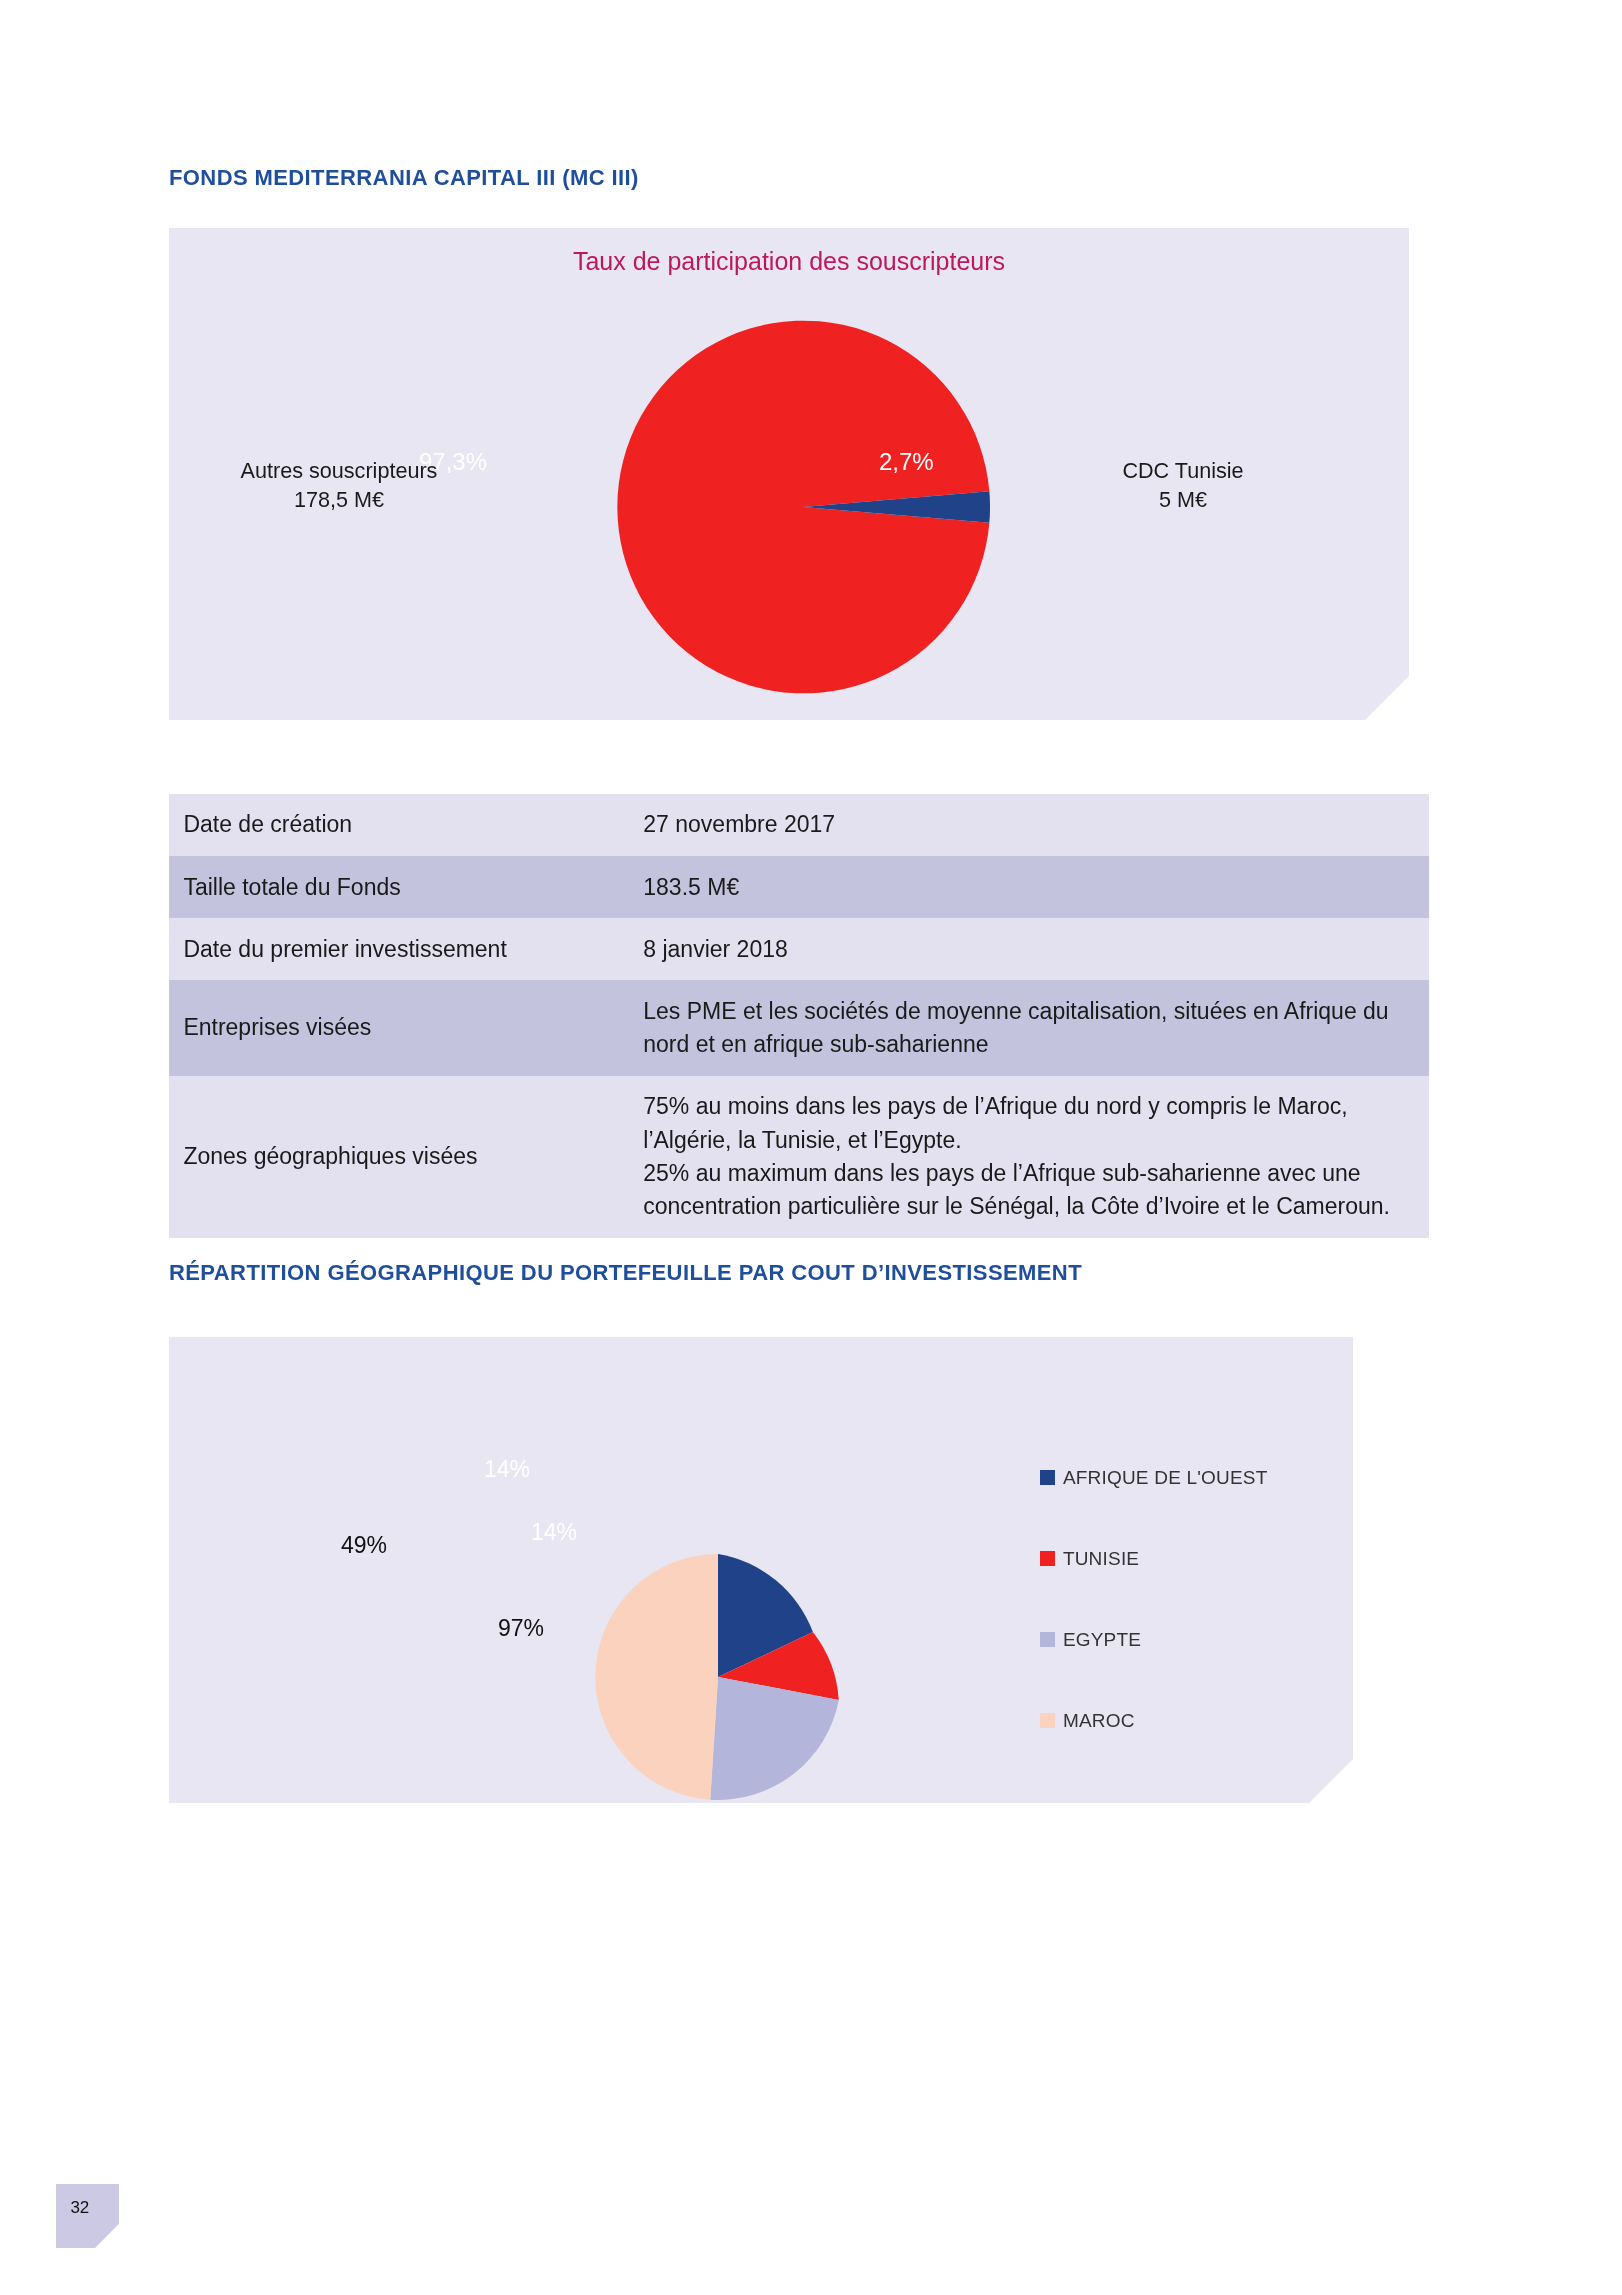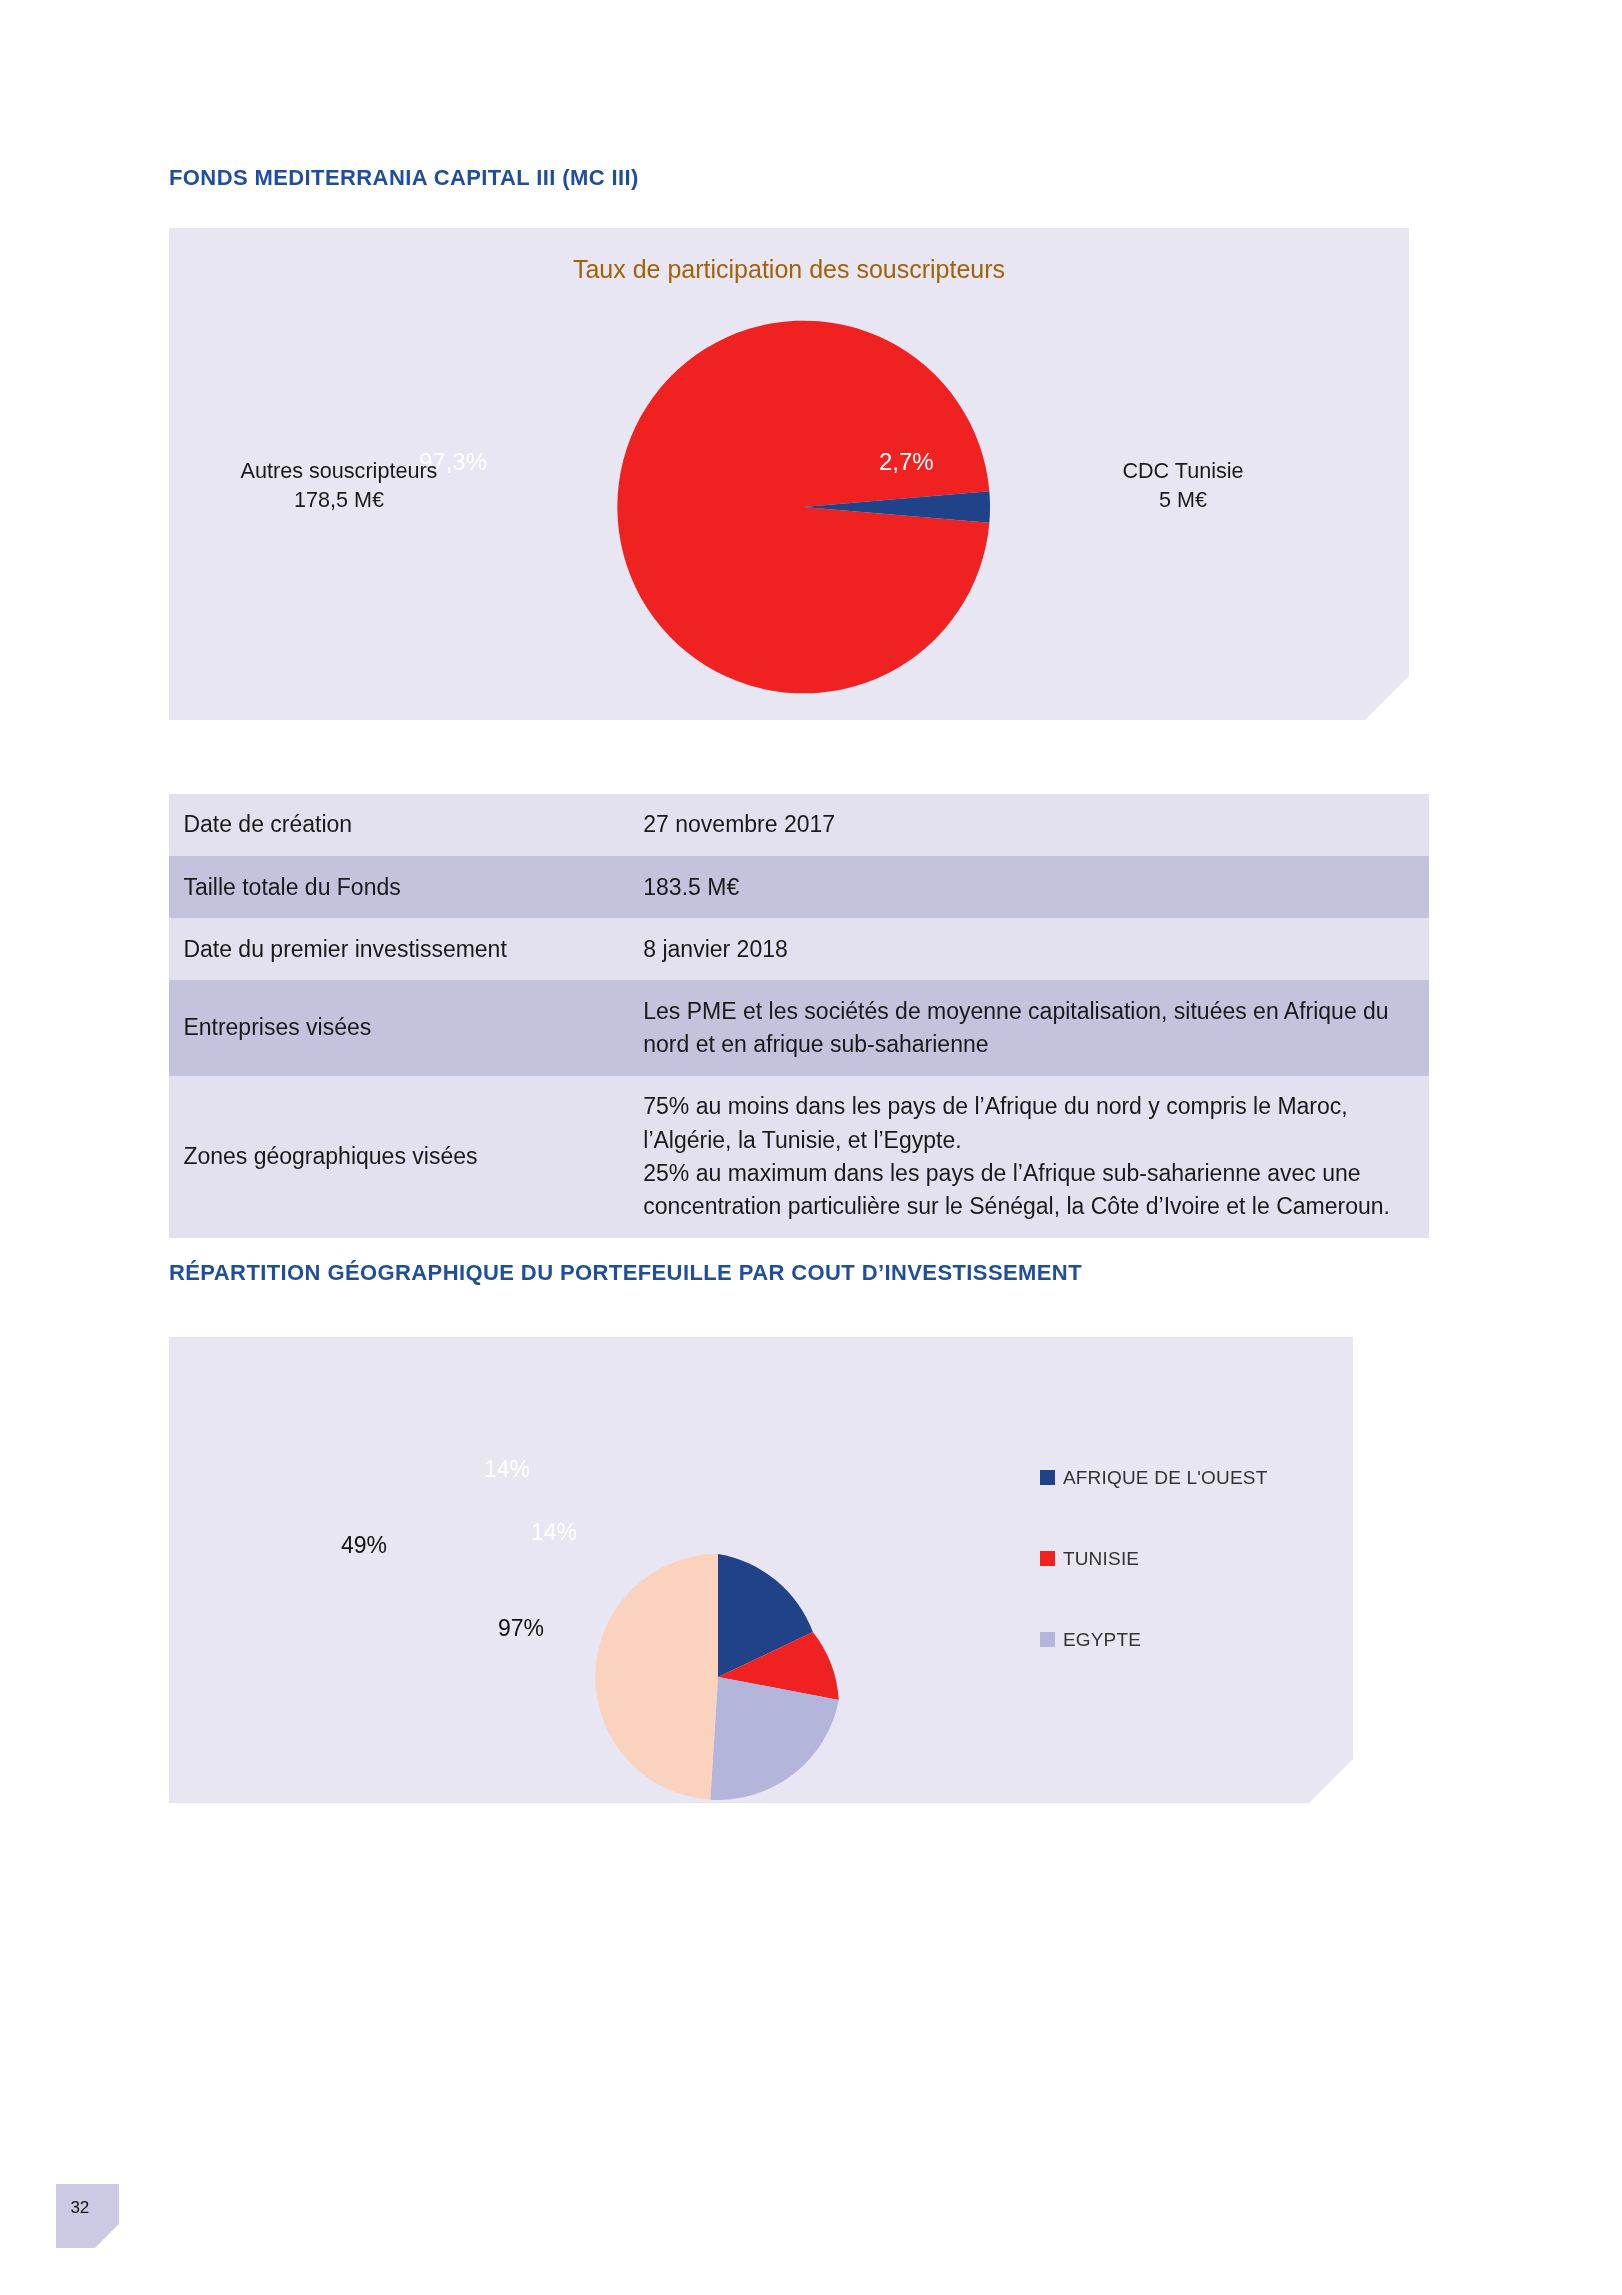--- a/index.html
+++ b/index.html
@@ -38,23 +38,23 @@
     background: #e8e6f3;
     clip-path: polygon(0 0, 100% 0, 100% calc(100% - 44px), calc(100% - 44px) 100%, 0 100%);
   }
   #panel-pie1 { left: 169px; top: 228px;  width: 1240px; height: 492px; }
   #panel-pie2 { left: 169px; top: 1337px; width: 1184px; height: 466px; }
 
   .chart-title {
     position: absolute;
     width: 100%;
     text-align: center;
-    top: 27px;
+    top: 19px;
     font-size: 25px;
-    color: #a16207;
+    color: #be185d;
   }
 
   
   #pie1-wrap {
     position: absolute;
     left: 447px;
     top: 92px;
     width: 374px;
     height: 374px;
   }
@@ -270,20 +270,24 @@
           <span class="legend-label">AFRIQUE DE L'OUEST</span>
         </div>
         <div class="legend-row">
           <span class="legend-swatch" style="background: rgb(239, 33, 33);"></span>
           <span class="legend-label">TUNISIE</span>
         </div>
         <div class="legend-row">
           <span class="legend-swatch" style="background: rgb(179, 181, 218);"></span>
           <span class="legend-label">EGYPTE</span>
         </div>
+        <div class="legend-row">
+          <span class="legend-swatch" style="background: rgb(251, 210, 189);"></span>
+          <span class="legend-label">MAROC</span>
+        </div>
       </div>
 
   </div>
 
   <div id="page-badge">
     <span>32</span>
   </div>
 
 </div>
 

